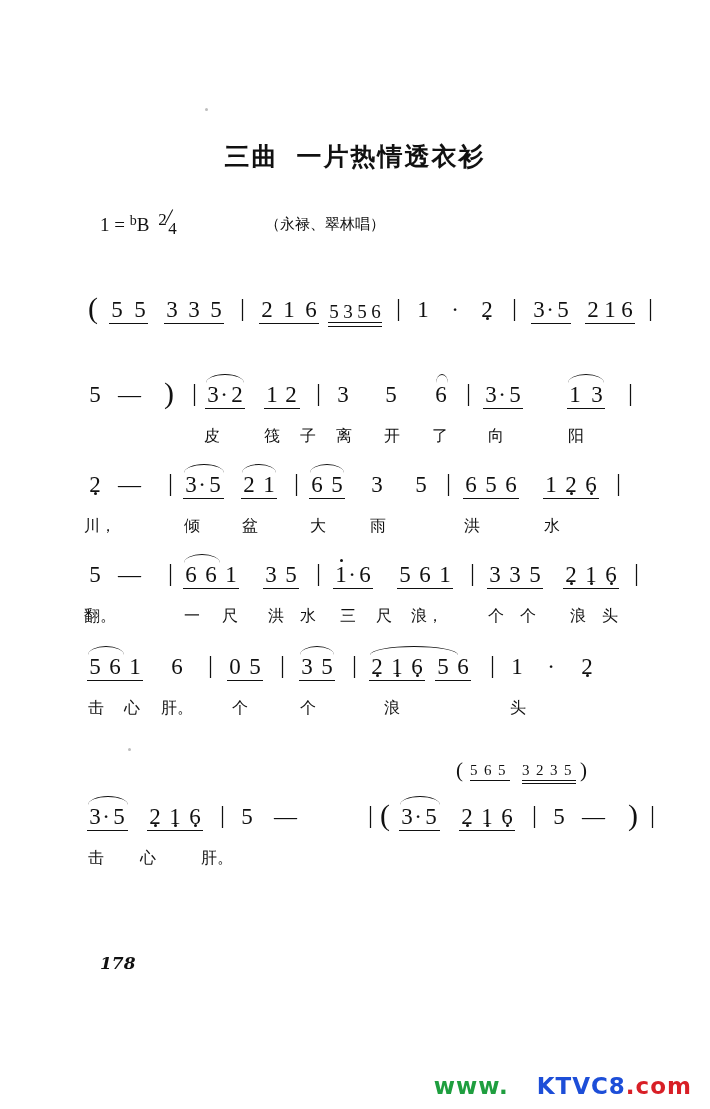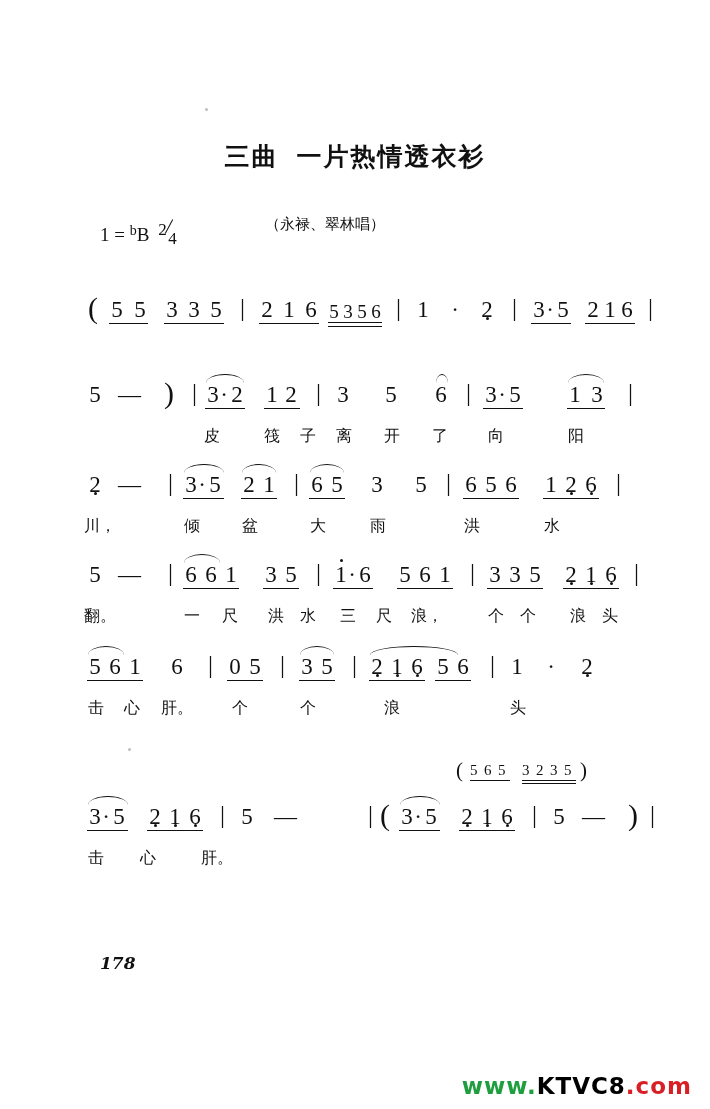--- a/index.html
+++ b/index.html
@@ -40,21 +40,21 @@
     position: absolute;
     top: 210px;
     left: 100px;
     width: 540px;
     height: 34px;
     font-size: 19px;
   }
   .keysig {
     position: absolute;
     left: 0;
-    top: 12px;
+    top: 2px;
     font-family: "Liberation Serif", serif;
     font-size: 19px;
     white-space: nowrap;
   }
   .keysig .flat {
     font-size: 14px;
     vertical-align: super;
     position: relative;
     top: 1px;
   }
@@ -214,21 +214,21 @@
     position: absolute;
     right: 18px;
     bottom: 10px;
     font-family: "DejaVu Sans", sans-serif;
     font-size: 23px;
     font-weight: bold;
     letter-spacing: 1px;
     white-space: nowrap;
   }
   .watermark .w { color: #1f9e3f; }
-  .watermark .k { color: #000000; }
+  .watermark .k { color: #1d4ed8; margin-left: 28px; }
   .watermark .com { color: #d81f26; }
 
   .speck {
     position: absolute;
     background: #bdbdbd;
     border-radius: 50%;
   }
 </style>
 </head>
 <body>

